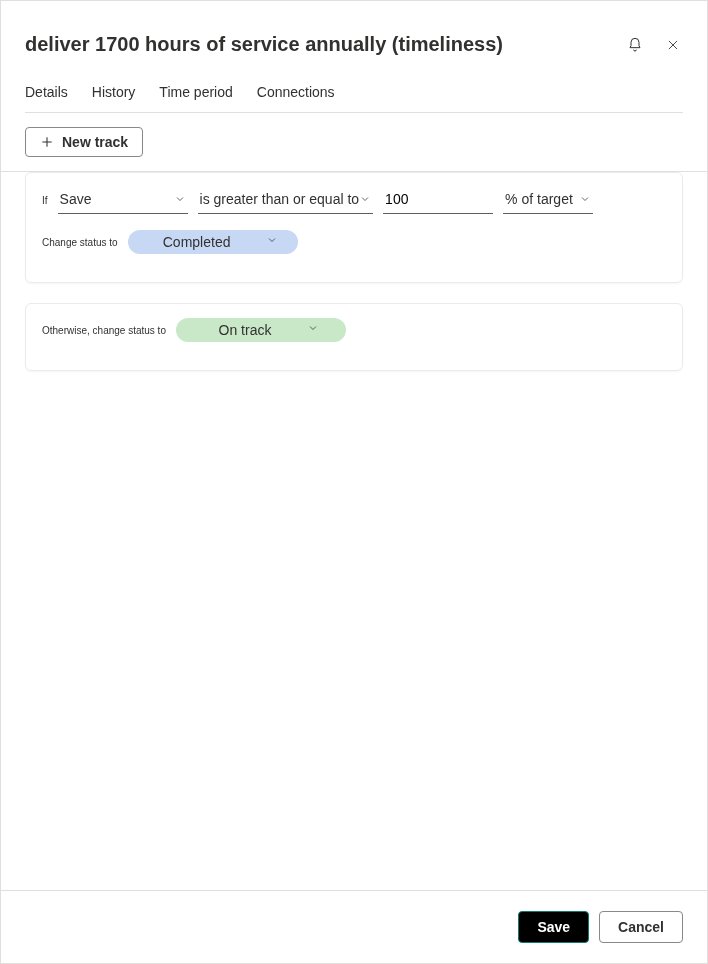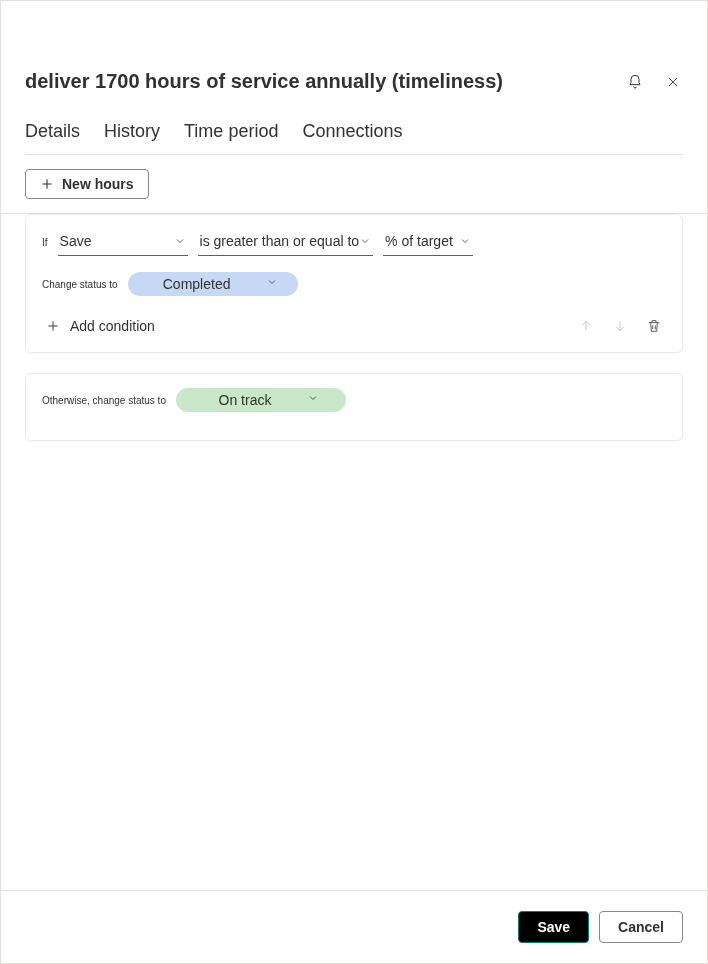--- a/index.html
+++ b/index.html
@@ -15,21 +15,20 @@
     flex-direction: column;
   }
   .header {
     padding: 32px 24px 0 24px;
   }
   .header-row {
     display: flex;
     align-items: center;
     justify-content: space-between;
     margin-bottom: 18px;
-    margin-top: 37px;
   }
   .title {
     font-size: 20px;
     font-weight: 600;
     color: #323130;
   }
   .header-icons {
     display: flex;
     align-items: center;
     gap: 18px;
@@ -43,21 +42,21 @@
     cursor: pointer;
     color: #323130;
   }
   .tabs {
     display: flex;
     gap: 24px;
     border-bottom: 1px solid #e1dfdd;
   }
   .tab {
     padding: 10px 0 12px 0;
-    font-size: 18px;
+    font-size: 14px;
     color: #323130;
     cursor: pointer;
     position: relative;
   }
   .tab.active {
     font-weight: 600;
   }
   .tab.active::after {
     content: "";
     position: absolute;
@@ -223,21 +222,21 @@
   </div>
 </div>
 
 <div class="toolbar">
   <button class="new-rule-btn">
     <span>
       <svg width="14" height="14" viewBox="0 0 24 24" fill="none" stroke="currentColor" stroke-width="1.8">
         <path d="M12 4v16M4 12h16"></path>
       </svg>
     </span>
-    <span>New hours</span>
+    <span>New track</span>
   </button>
 </div>
 
 <div class="content">
 
   <div class="rule-card">
     <div class="rule-row">
       <span class="label-text">If</span>
 
       <div class="u-select" style="min-width:130px">
@@ -251,20 +250,21 @@
 
       <div class="u-select wide">
         <span>is greater than or equal to</span>
         <span class="chev">
           <svg width="12" height="12" viewBox="0 0 24 24" fill="none" stroke="currentColor" stroke-width="1.5">
               <path d="M6 9l6 6 6-6"></path>
             </svg>
         </span>
       </div>
 
+      <input class="u-input" value="100" style="">
 
       <div class="u-select narrow">
         <span>% of target</span>
         <span class="chev">
           <svg width="12" height="12" viewBox="0 0 24 24" fill="none" stroke="currentColor" stroke-width="1.5">
               <path d="M6 9l6 6 6-6"></path>
             </svg>
         </span>
       </div>
     </div>
@@ -274,48 +274,20 @@
       <div class="status-pill pill-completed">
         <span>Completed</span>
         <span class="chev">
           <svg width="12" height="12" viewBox="0 0 24 24" fill="none" stroke="currentColor" stroke-width="1.5">
               <path d="M6 9l6 6 6-6"></path>
             </svg>
         </span>
       </div>
     </div>
 
-    <div class="rule-actions">
-      <div class="add-cond">
-        <span>
-          <svg width="14" height="14" viewBox="0 0 24 24" fill="none" stroke="currentColor" stroke-width="1.6">
-              <path d="M12 4v16M4 12h16"></path>
-            </svg>
-        </span>
-        <span>Add condition</span>
-      </div>
-      <div class="row-icons">
-        <span class="muted">
-          <svg width="16" height="16" viewBox="0 0 24 24" fill="none" stroke="currentColor" stroke-width="1.5">
-              <path d="M12 19V5M6 11l6-6 6 6"></path>
-            </svg>
-        </span>
-        <span class="muted">
-          <svg width="16" height="16" viewBox="0 0 24 24" fill="none" stroke="currentColor" stroke-width="1.5">
-              <path d="M12 5v14M6 13l6 6 6-6"></path>
-            </svg>
-        </span>
-        <span>
-          <svg width="16" height="16" viewBox="0 0 24 24" fill="none" stroke="currentColor" stroke-width="1.5">
-            <path d="M4 7h16M9 7V4h6v3M7 7l1 13h8l1-13"></path>
-            <path d="M10 11v6M14 11v6"></path>
-          </svg>
-        </span>
-      </div>
-    </div>
   </div>
 
   <div class="rule-card">
     <div class="rule-row" style="margin-bottom:16px">
       <span class="label-text">Otherwise, change status to</span>
       <div class="status-pill pill-ontrack">
         <span>On track</span>
         <span class="chev">
           <svg width="12" height="12" viewBox="0 0 24 24" fill="none" stroke="currentColor" stroke-width="1.5">
               <path d="M6 9l6 6 6-6"></path>

